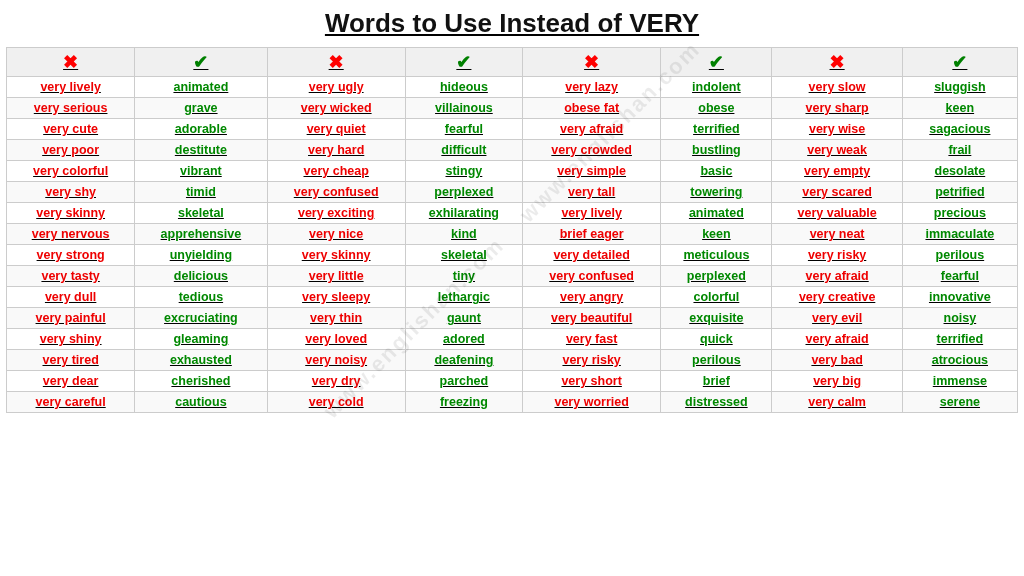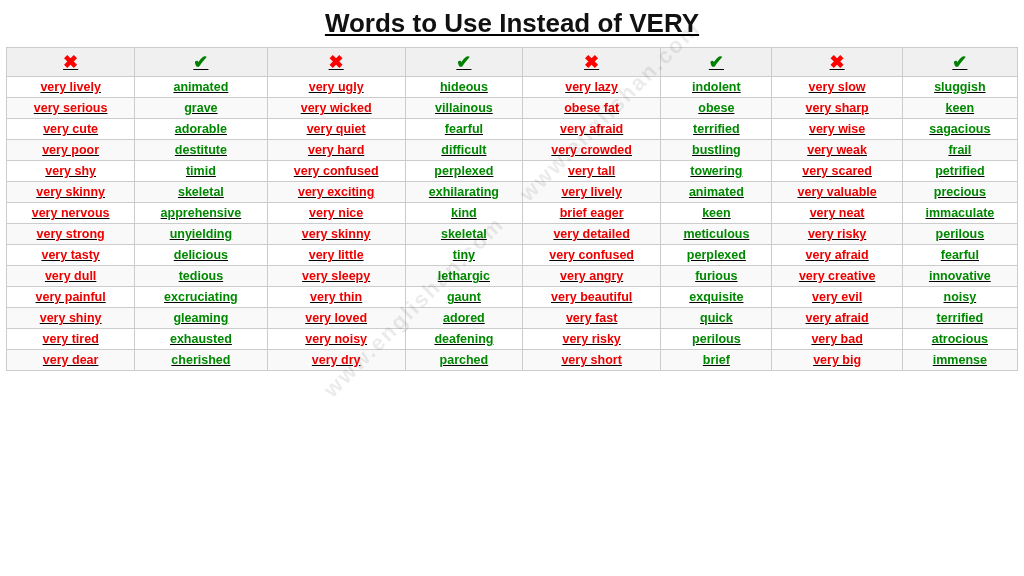--- a/index.html
+++ b/index.html
@@ -124,20 +124,30 @@
             <td class="red-word">very poor</td>
             <td class="green-word">destitute</td>
             <td class="red-word">very hard</td>
             <td class="green-word">difficult</td>
             <td class="red-word">very crowded</td>
             <td class="green-word">bustling</td>
             <td class="red-word">very weak</td>
             <td class="green-word">frail</td>
           </tr>
           <tr>
+            <td class="red-word">very colorful</td>
+            <td class="green-word">vibrant</td>
+            <td class="red-word">very cheap</td>
+            <td class="green-word">stingy</td>
+            <td class="red-word">very simple</td>
+            <td class="green-word">basic</td>
+            <td class="red-word">very empty</td>
+            <td class="green-word">desolate</td>
+          </tr>
+          <tr>
             <td class="red-word">very shy</td>
             <td class="green-word">timid</td>
             <td class="red-word">very confused</td>
             <td class="green-word">perplexed</td>
             <td class="red-word">very tall</td>
             <td class="green-word">towering</td>
             <td class="red-word">very scared</td>
             <td class="green-word">petrified</td>
           </tr>
           <tr>
@@ -179,21 +189,21 @@
             <td class="green-word">perplexed</td>
             <td class="red-word">very afraid</td>
             <td class="green-word">fearful</td>
           </tr>
           <tr>
             <td class="red-word">very dull</td>
             <td class="green-word">tedious</td>
             <td class="red-word">very sleepy</td>
             <td class="green-word">lethargic</td>
             <td class="red-word">very angry</td>
-            <td class="green-word">furious</td>
+            <td class="green-word">colorful</td>
             <td class="red-word">very creative</td>
             <td class="green-word">innovative</td>
           </tr>
           <tr>
             <td class="red-word">very painful</td>
             <td class="green-word">excruciating</td>
             <td class="red-word">very thin</td>
             <td class="green-word">gaunt</td>
             <td class="red-word">very beautiful</td>
             <td class="green-word">exquisite</td>
@@ -223,16 +233,26 @@
           <tr>
             <td class="red-word">very dear</td>
             <td class="green-word">cherished</td>
             <td class="red-word">very dry</td>
             <td class="green-word">parched</td>
             <td class="red-word">very short</td>
             <td class="green-word">brief</td>
             <td class="red-word">very big</td>
             <td class="green-word">immense</td>
           </tr>
+          <tr>
+            <td class="red-word">very careful</td>
+            <td class="green-word">cautious</td>
+            <td class="red-word">very cold</td>
+            <td class="green-word">freezing</td>
+            <td class="red-word">very worried</td>
+            <td class="green-word">distressed</td>
+            <td class="red-word">very calm</td>
+            <td class="green-word">serene</td>
+          </tr>
         </tbody>
     </table>
   </div>
 </div>
 
 </body></html>

